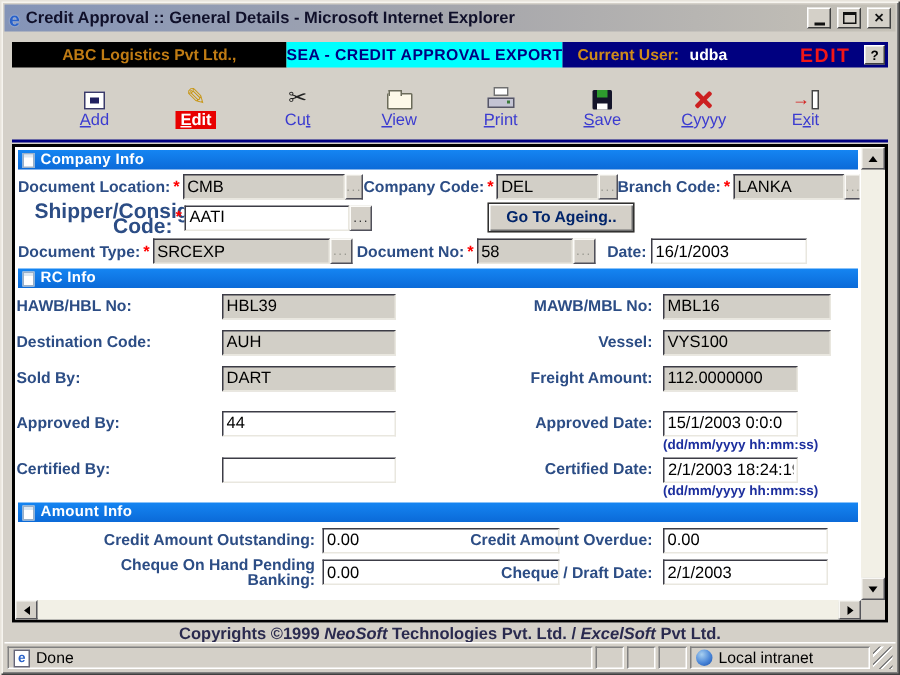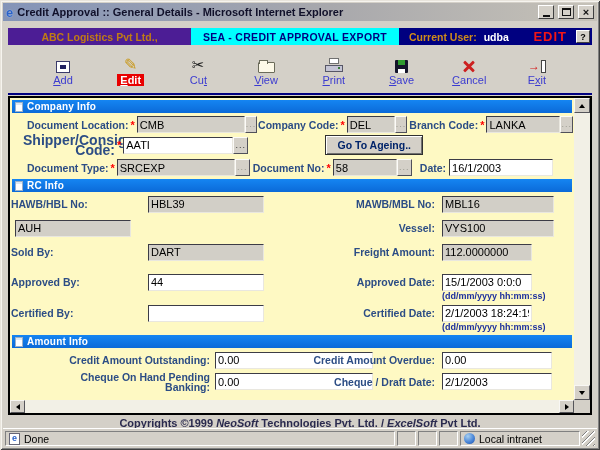--- a/index.html
+++ b/index.html
@@ -21,23 +21,23 @@
     text-shadow:0 0 1px #cfe0ff; }
   .tb-title { flex:1; font-size:11px; font-weight:bold; color:#10102a; white-space:nowrap; overflow:hidden; }
   .wbtn { width:16px; height:14px; background:#d4d0c8;
     border:1px solid; border-color:#ffffff #404040 #404040 #ffffff;
     display:flex; align-items:center; justify-content:center; position:relative; }
   .glyph-min { width:7px; height:2px; background:#111; margin-top:7px; }
   .glyph-max { width:9px; height:8px; border:1px solid #111; border-top-width:2px; }
   .glyph-close { font-size:11px; font-weight:bold; color:#111; line-height:10px; }
   
   .appheader { position:absolute; top:28px; left:8px; width:584px; height:17px; display:flex; }
-  .hseg-left { width:183px; background:#4c1d95; display:flex; align-items:center; justify-content:center; }
+  .hseg-left { width:183px; background:#000000; display:flex; align-items:center; justify-content:center; }
   .company-name { color:#c07c14; font-weight:bold; font-size:10.5px; white-space:nowrap; }
-  .hseg-center { width:208px; background:#00ffff; display:flex; align-items:center; justify-content:center; }
+  .hseg-center { width:184px; background:#00ffff; display:flex; align-items:center; justify-content:center; }
   .module-title { color:#000080; font-weight:bold; font-size:10.5px; white-space:nowrap; letter-spacing:.3px; }
   .hseg-right { flex:1; background:#000080; display:flex; align-items:center; padding-left:10px; }
   .cu-label { color:#cf8c1a; font-weight:bold; font-size:10.5px; }
   .cu-value { color:#ffffff; font-weight:bold; font-size:10.5px; margin-left:7px; }
   .mode-edit { margin-left:auto; margin-right:9px; color:#f21616; font-weight:bold; font-size:13px; letter-spacing:1px; }
   .help-btn { width:12px; height:13px; margin-right:2px; align-self:center; background:#d4d0c8;
     border:1px solid; border-color:#ffffff #404040 #404040 #ffffff;
     font-size:9px; font-weight:bold; color:#000; display:flex; align-items:center; justify-content:center; }
   
   .toolbar { position:absolute; top:50px; left:8px; width:584px; height:42px;
@@ -64,39 +64,39 @@
   .xmark { position:relative; width:14px; height:13px; }
   .xmark:before,.xmark:after { content:""; position:absolute; left:0; top:5px; width:14px; height:3px; background:#cc2020; border-radius:1px; }
   .xmark:before { transform:rotate(45deg); }
   .xmark:after { transform:rotate(-45deg); }
   .exit-shape { position:relative; width:18px; height:14px; display:flex; align-items:center; }
   .exit-arrow { color:#d41818; font-weight:bold; font-size:12px; line-height:12px; }
   .exit-door { width:8px; height:13px; background:#fff; border:1px solid #444; margin-left:1px; }
   .toolbar-rule { position:absolute; top:93px; left:8px; width:584px; height:2px; background:#000080; }
   
   .frame { position:absolute; top:96px; left:8px; width:584px; height:319px;
-    border:2px solid #000; background:#fef9c3; }
+    border:2px solid #000; background:#ffffff; }
   .frame-content { position:absolute; left:1px; top:1px; right:17px; bottom:14px; overflow:hidden; }
   .secbar { height:13px; margin:0 1px; background:linear-gradient(to bottom,#1585f2,#0b6ad8);
     display:flex; align-items:center; gap:4px; padding-left:3px; }
   .secbar .ptitle { color:#fff; font-size:10px; font-weight:bold; letter-spacing:.2px; }
   .page-ico { width:8px; height:10px; background:#fff; border:1px solid #9ab0c8;
     box-shadow:inset 0 2px 0 #dde8f2; }
   .flabel { font-size:10.5px; font-weight:bold; color:#2c4d85; white-space:nowrap; }
   .req { color:#ff0000; font-weight:bold; font-size:11px; padding:0 2px; }
   .tinput { font-family:"Liberation Sans", sans-serif; font-size:11px; color:#000;
     height:17px; background:#fff; padding:0 2px;
     border:1px solid; border-color:#3c3c46 #e9e7df #e9e7df #3c3c46; }
   .tinput.dis { background:#d2cfc7; }
   .browse { width:15px; height:17px; background:#d4d0c8; font-size:9px; letter-spacing:1px;
     border:1px solid; border-color:#fcfbf8 #50505a #50505a #fcfbf8;
     color:#333; padding:0; line-height:13px; text-align:center; font-family:"Liberation Sans", sans-serif; }
   .browse.disb { color:#9a9a92; }
   .frow { display:flex; align-items:center; white-space:nowrap; }
-  .row1 { margin-top:3px; padding-left:16px; }
+  .row1 { margin-top:3px; padding-left:1px; }
   .row1 .gap { width:3px; } .row1 .gap2 { width:8px; }
   .row2 { margin-top:1px; padding-left:12px; height:22px; }
   .shipper-lbl { width:92px; text-align:right; line-height:10px; font-size:14px; font-weight:bold; color:#2c4d85; }
   .go-btn { margin-left:77px; width:98px; height:20px; background:#d4d0c8; border:1px solid #303030;
     box-shadow:inset 1px 1px 0 #ffffff, inset -1px -1px 0 #707070;
     font-family:"Liberation Sans", sans-serif; font-weight:bold; font-size:10.5px; color:#00246a; }
   .mt5 { margin-top:5px; } .mt3 { margin-top:3px; }
   .rrow { position:relative; height:18px; display:flex; align-items:center; }
   .l1 { width:133px; }
   .inp-l { width:116px; margin-left:4px; }
@@ -212,21 +212,21 @@
     <div class="titem">
       <div class="ticon">
           <span class="floppy"></span>
         </div>
       <div class="tlabel"><span></span><span class="u">S</span><span>ave</span></div>
     </div>
     <div class="titem">
       <div class="ticon">
           <span class="xmark"></span>
         </div>
-      <div class="tlabel"><span></span><span class="u">C</span><span>ancel</span></div>
+      <div class="tlabel"><span></span><span class="u">C</span><span>yyyy</span></div>
     </div>
     <div class="titem">
       <div class="ticon">
           <span class="exit-shape">
             <span class="exit-arrow">→</span>
             <span class="exit-door"></span>
           </span>
         </div>
       <div class="tlabel"><span>E</span><span class="u">x</span><span>it</span></div>
     </div>
@@ -241,21 +241,21 @@
         <span class="ptitle">Company Info</span>
       </div>
       <div class="frow row1">
         <span class="flabel">Document Location:</span>
           <span class="req">*</span>
         <input class="tinput dis" style="width: 108px;" readonly="" value="CMB">
         <button class="browse disb">...</button>
         <span class="gap"></span>
         <span class="flabel">Company Code:</span>
           <span class="req">*</span>
-        <input class="tinput dis" style="width: 48px;" readonly="" value="DEL">
+        <input class="tinput dis" style="width: 68px;" readonly="" value="DEL">
         <button class="browse disb">...</button>
         <span class="gap2"></span>
         <span class="flabel">Branch Code:</span>
           <span class="req">*</span>
         <input class="tinput dis" style="width: 74px;" readonly="" value="LANKA">
         <button class="browse disb">...</button>
       </div>
       <div class="frow row2">
         <span class="shipper-lbl"><span>Shipper/Consignee</span><br><span>Code:</span></span>
         <span class="req">*</span>
@@ -284,20 +284,21 @@
         <span class="page-ico"></span>
         <span class="ptitle">RC Info</span>
       </div>
       <div class="rrow" style="margin-top:3px">
         <span class="flabel l1">HAWB/HBL No:</span>
         <input class="tinput dis inp-l" readonly="" value="HBL39" style="">
         <span class="flabel lbl-r">MAWB/MBL No:</span>
         <input class="tinput dis inp-r" readonly="" value="MBL16" style="">
       </div>
       <div class="rrow" style="margin-top:6px">
+        <span class="flabel l1">Destination Code:</span>
         <input class="tinput dis inp-l" readonly="" value="AUH" style="">
         <span class="flabel lbl-r">Vessel:</span>
         <input class="tinput dis inp-r" readonly="" value="VYS100" style="">
       </div>
       <div class="rrow" style="margin-top:6px">
         <span class="flabel l1">Sold By:</span>
         <input class="tinput dis inp-l" readonly="" value="DART" style="">
         <span class="flabel lbl-r">Freight Amount:</span>
         <input class="tinput dis inp-r w90" readonly="" value="112.0000000" style="">
       </div>

